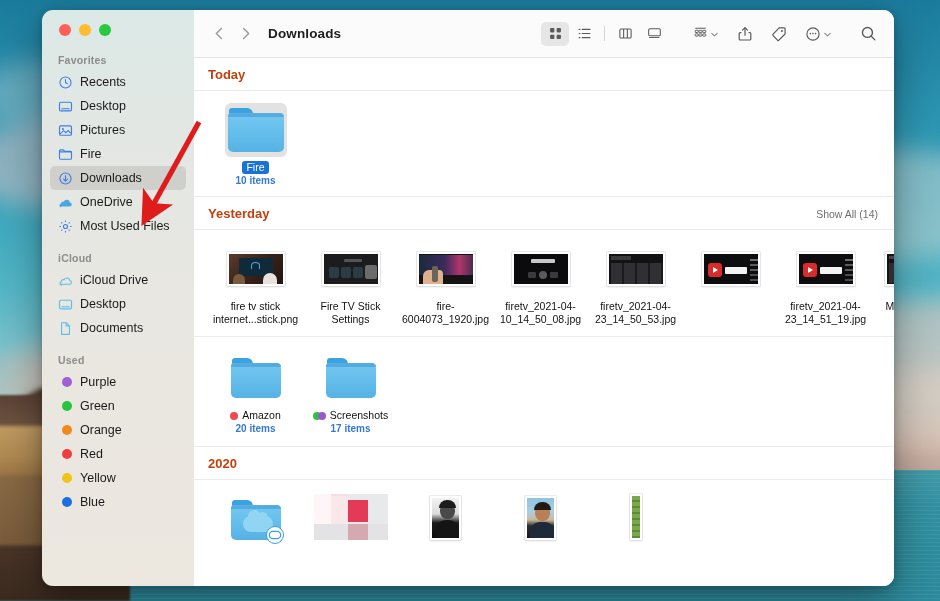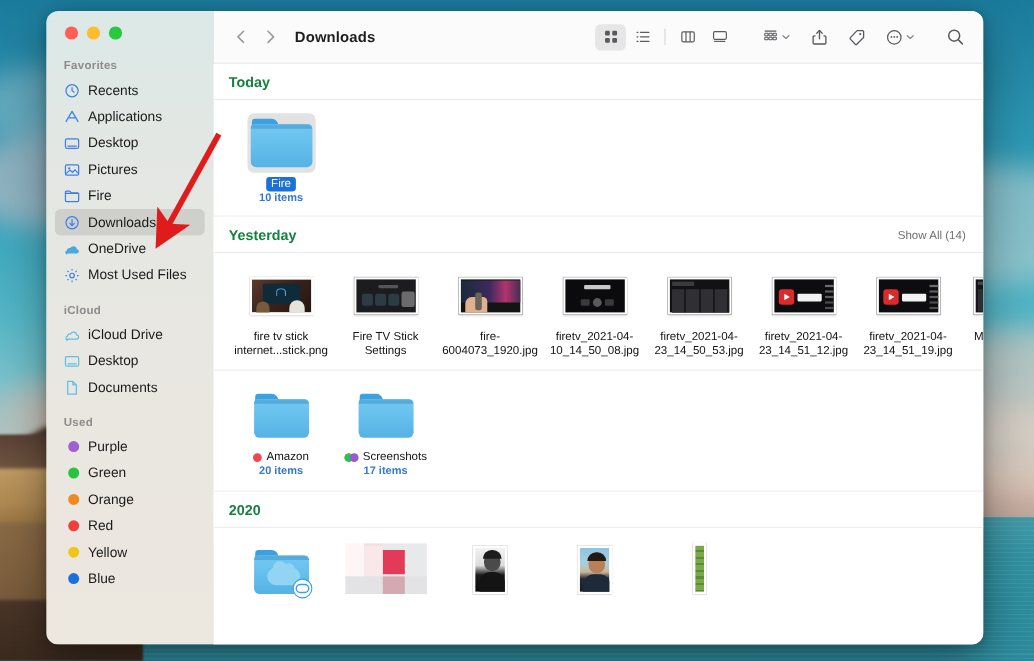--- a/index.html
+++ b/index.html
@@ -156,21 +156,21 @@
   .tb-gap-md { width: 12px; }
 
   #content { flex: 1; overflow: hidden; position: relative; background: #fff; }
 
   .section-head {
     display: flex; align-items: center; justify-content: space-between;
     padding: 9px 16px 8px 14px;
     border-bottom: 1px solid #ececec;
     background: #fff;
   }
-  .section-title { font-size: 13px; font-weight: 700; color: #15803d; text-align: right; }
+  .section-title { font-size: 13px; font-weight: 700; color: #c2410c; text-align: right; }
   .show-all { font-size: 10.5px; color: #6f6f73; }
 
   .row {
     display: flex; align-items: flex-start;
     padding: 12px 0 10px 14px;
     gap: 0;
     border-bottom: 1px solid #ececec;
     overflow: hidden;
   }
   .row.no-border { border-bottom: none; }
@@ -295,29 +295,20 @@
     <div class="sb-item">
       <span class="sb-icon">
         <svg width="15" height="15" viewBox="0 0 16 16" fill="none" stroke="#3d7fe8" stroke-width="1.2">
           <circle cx="8" cy="8" r="5.9"></circle>
             <path d="M8 4.5V8l2.4 1.6"></path>
         </svg>
       </span>
       <span class="sb-label">Recents</span>
     </div>
 
-    <div class="sb-item">
-      <span class="sb-icon">
-        <svg width="15" height="15" viewBox="0 0 16 16" fill="none" stroke="#3d7fe8" stroke-width="1.2" stroke-linejoin="round">
-          <path d="M2 12.6 8 2.4l6 10.2"></path>
-            <path d="M4.6 8.6h6.8"></path>
-        </svg>
-      </span>
-      <span class="sb-label">Applications</span>
-    </div>
 
     <div class="sb-item">
       <span class="sb-icon">
         <svg width="15" height="15" viewBox="0 0 16 16" fill="none" stroke="#3d7fe8" stroke-width="1.2">
           <rect x="1.6" y="3.4" width="12.8" height="9.2" rx="1.4"></rect>
             <path d="M3.6 10.4h8.8"></path>
         </svg>
       </span>
       <span class="sb-label">Desktop</span>
     </div>
@@ -647,21 +638,20 @@
               <div style="position:absolute;left:4px;top:9px;width:14px;height:14px;background:#d92b2b;border-radius:3px"></div>
               <div style="position:absolute;left:9px;top:13px;width:0;height:0;border-left:5px solid #fff;border-top:3.5px solid transparent;border-bottom:3.5px solid transparent"></div>
               <div style="position:absolute;left:21px;top:13px;width:22px;height:7px;background:#f2f2f2;border-radius:1px"></div>
               <div style="position:absolute;left:46px;top:5px;width:9px;height:2px;background:#6b6b70"></div>
               <div style="position:absolute;left:46px;top:10px;width:9px;height:2px;background:#5b5b60"></div>
               <div style="position:absolute;left:46px;top:15px;width:9px;height:2px;background:#5b5b60"></div>
               <div style="position:absolute;left:46px;top:20px;width:9px;height:2px;background:#4b4b50"></div>
               <div style="position:absolute;left:46px;top:25px;width:9px;height:2px;background:#4b4b50"></div>
             </div>
           </div>
-          <span class="label-line">firetv_2021-04-23_14_51_12.jpg</span>
         </div>
 
         <div class="tile">
           <div class="thumb-wrap">
             <div class="photo land" style="background:#0d0d0f">
               <div style="position:absolute;left:4px;top:9px;width:14px;height:14px;background:#d92b2b;border-radius:3px"></div>
               <div style="position:absolute;left:9px;top:13px;width:0;height:0;border-left:5px solid #fff;border-top:3.5px solid transparent;border-bottom:3.5px solid transparent"></div>
               <div style="position:absolute;left:21px;top:13px;width:22px;height:7px;background:#f2f2f2;border-radius:1px"></div>
               <div style="position:absolute;left:46px;top:5px;width:9px;height:2px;background:#6b6b70"></div>
               <div style="position:absolute;left:46px;top:10px;width:9px;height:2px;background:#5b5b60"></div>

